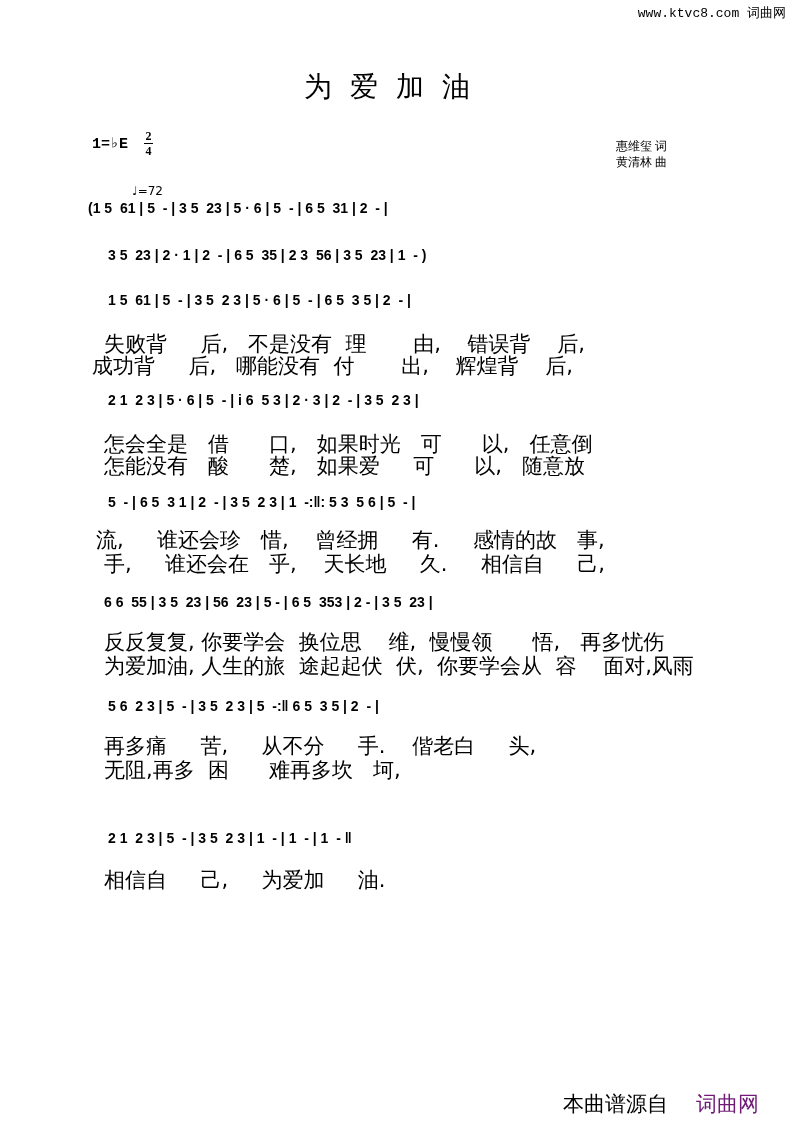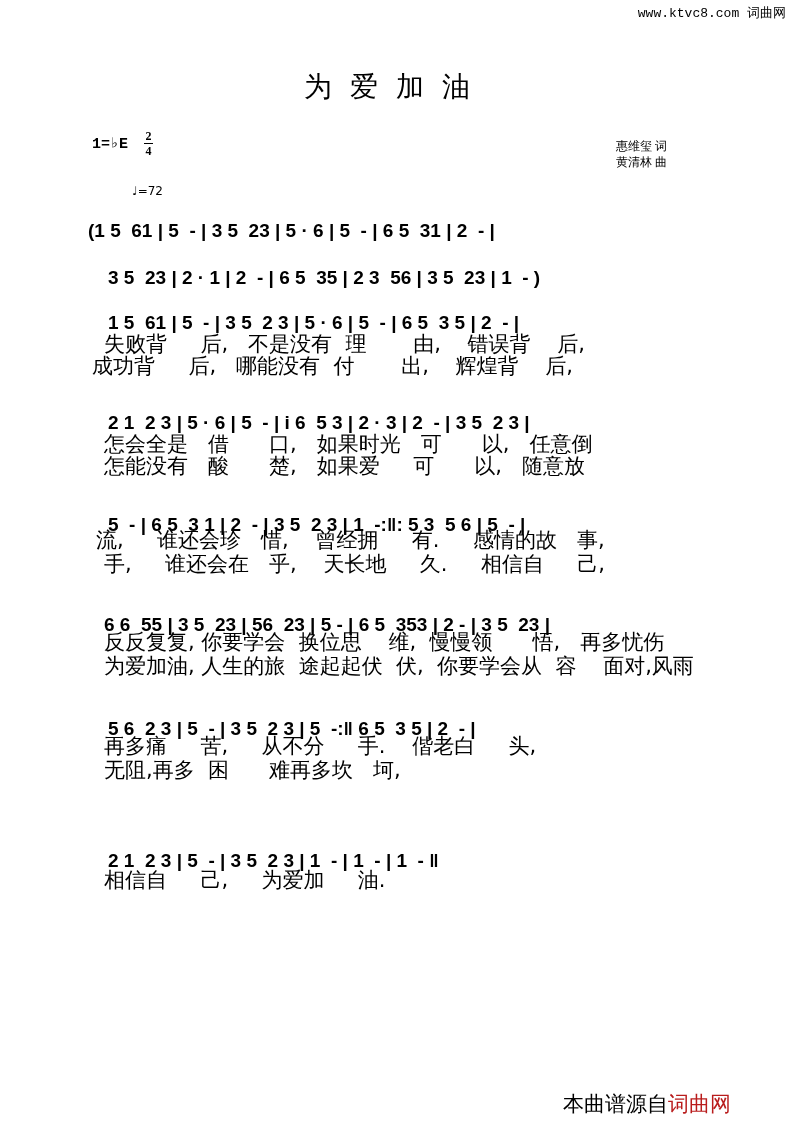--- a/index.html
+++ b/index.html
@@ -7,24 +7,24 @@
   .abs{position:absolute;}
   .watermark{top:4px;right:6px;font-family:Liberation Mono, monospace;font-size:13px;}
   .title{top:68px;left:0;width:792px;text-align:center;font-size:28px;letter-spacing:18px;}
   .key{top:134px;left:92px;font-size:15px;font-family:Liberation Mono, monospace;font-weight:bold;}
   .ts{position:absolute;left:144px;top:130px;font-family:"Liberation Serif",serif;font-weight:bold;font-size:12px;line-height:12px;text-align:center;}
   .ts span{display:block;}
   .ts .bar{border-top:1px solid #000;width:9px;margin:1px 0;}
   .credits{top:138px;left:616px;font-size:12px;line-height:16px;font-family:"Liberation Serif",serif;}
   .tempo{top:184px;left:90px;font-size:12px;margin-left:42px;}
   .row{position:absolute;left:0;width:792px;}
-  .notes{position:absolute;font-weight:bold;font-size:19px;font-family:"Liberation Sans",sans-serif;white-space:pre;margin-top:20px;}
+  .notes{position:absolute;font-weight:bold;font-size:14px;font-family:"Liberation Sans",sans-serif;white-space:pre;}
   .lyr{position:absolute;font-size:21px;white-space:pre;font-family:"DejaVu Sans",sans-serif;}
   .footer{top:1090px;left:563px;font-size:21px;}
-  .footer .brand{color:#b91c1c;}
+  .footer .brand{color:#701a75;margin-left:28px;}
 </style>
 </head>
 <body>
 
 <div class="abs watermark">www.ktvc8.com 词曲网</div>
 <div class="abs title">为爱加油</div>
 <div class="abs key">1=♭E</div>
 <div class="ts">
   <span>2</span>
   <span class="bar"></span>

